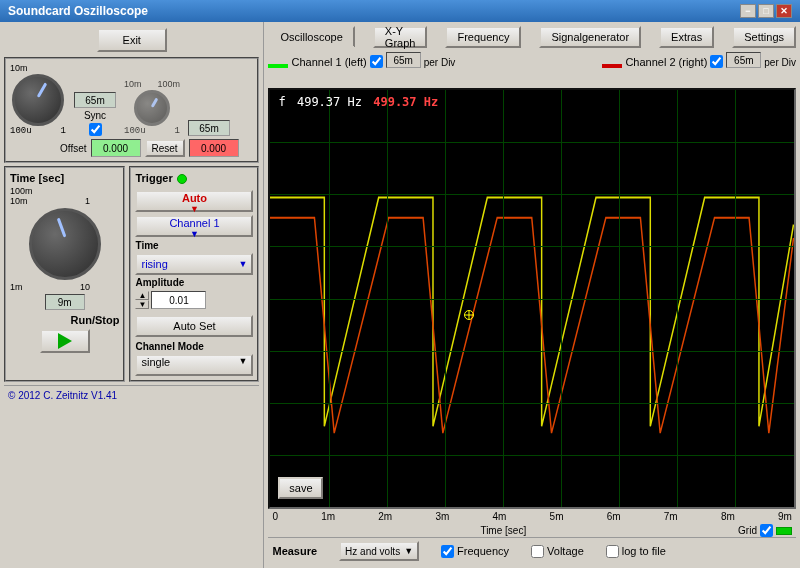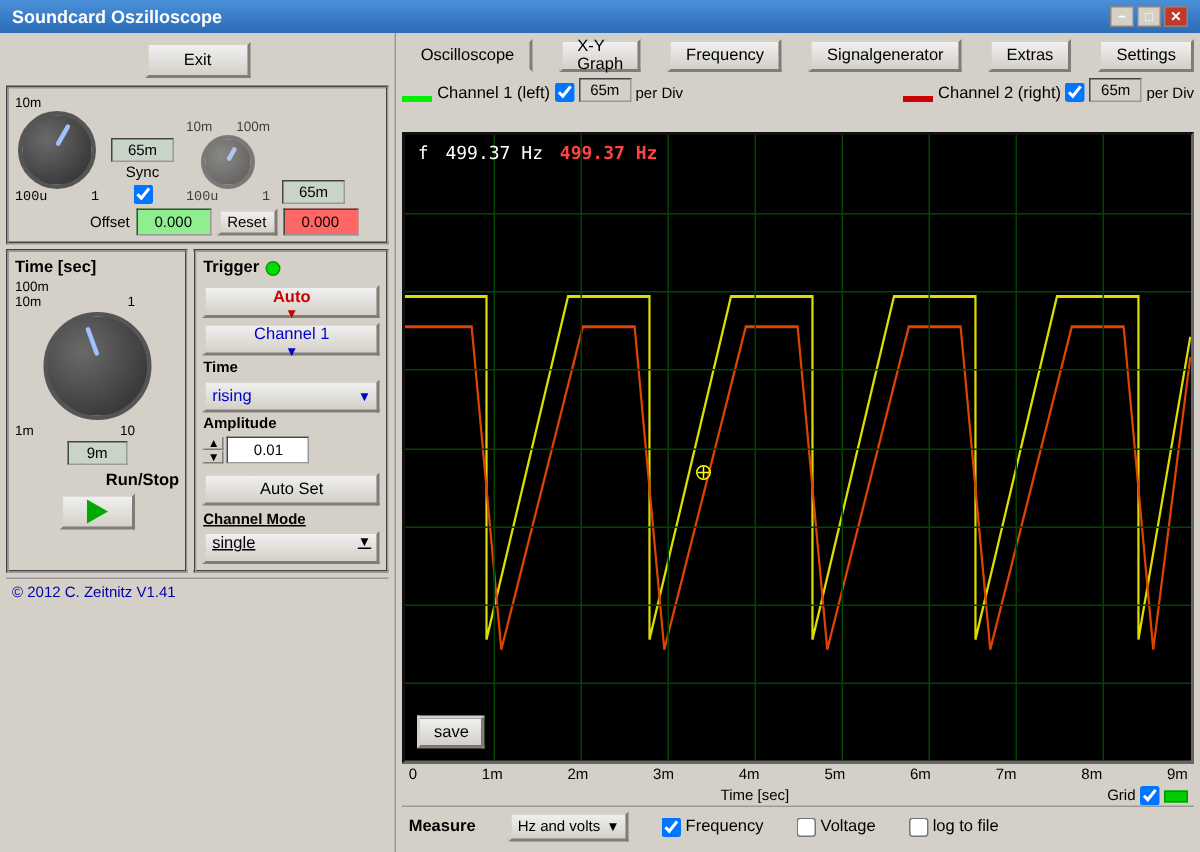--- a/index.html
+++ b/index.html
@@ -344,21 +344,20 @@
       width: 100%;
       height: 22px;
       background: linear-gradient(to bottom, #f0f0f0, #d4d0c8);
       border: 2px outset #d4d0c8;
       cursor: pointer;
       font-size: 11px;
       margin-top: 3px;
     }
     .channel-mode-section {
       margin-top: 4px;
-      text-decoration: underline;
     }
     .channel-mode-btn {
       width: 100%;
       height: 22px;
       background: linear-gradient(to bottom, #f0f0f0, #d4d0c8);
       border: 2px outset #d4d0c8;
       cursor: pointer;
       font-size: 11px;
       display: flex;
       justify-content: space-between;

